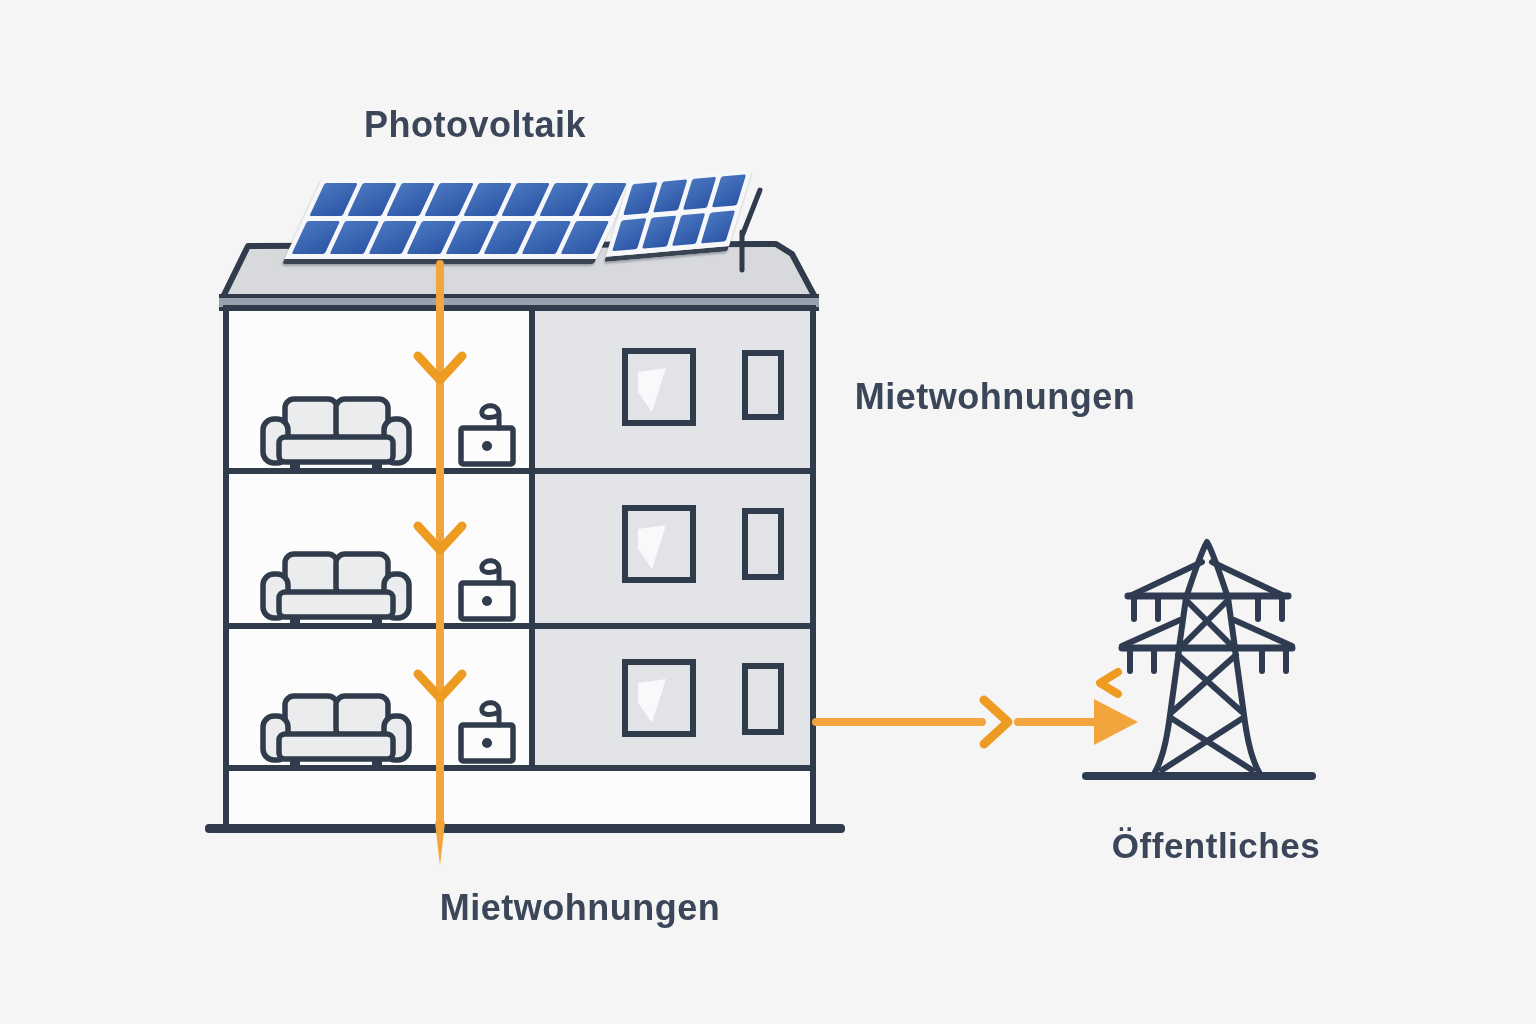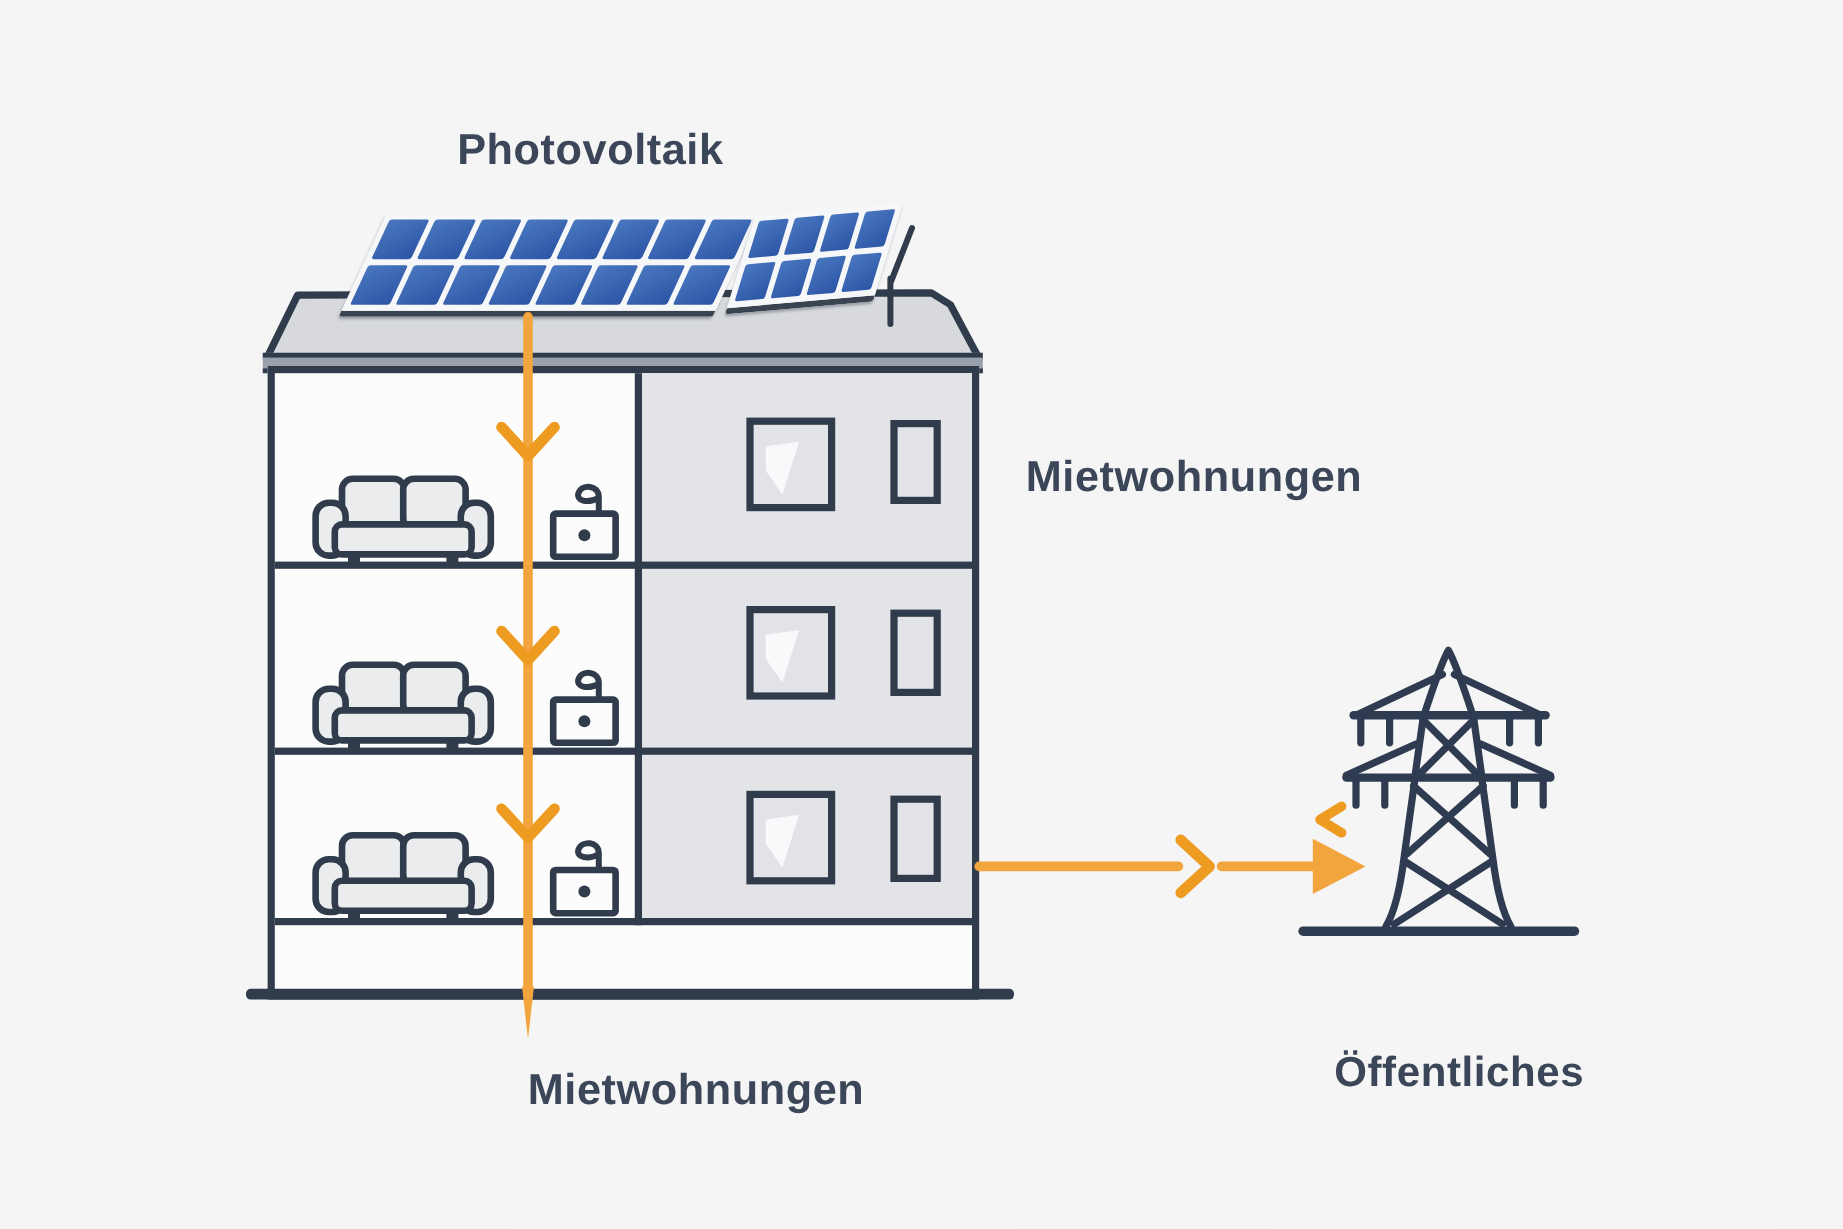--- a/index.html
+++ b/index.html
@@ -67,24 +67,24 @@
   .acc{stroke:var(--accent,#F2A53C); fill:none; stroke-linecap:round; stroke-linejoin:round;}
   .acc-deep{stroke:var(--accent-deep,#EE9B22); fill:none; stroke-linecap:round; stroke-linejoin:round;}
   .acc-fill{fill:var(--accent,#F2A53C); stroke:none;}
   .overlay{position:absolute; left:0; top:0; z-index:5;}
 </style>
 </head>
 <body>
 
 <div class="canvas">
 
-  <div class="label label-lg" style="left:292px; top:104px; width:400px;">Photovoltaik</div>
+  <div class="label label-lg" style="left:275px; top:104px; width:400px;">Photovoltaik</div>
   <div class="label label-lg" style="left:795px; top:376px; width:400px;">Mietwohnungen</div>
   <div class="label label-lg" style="left:380px; top:887px; width:400px;">Mietwohnungen</div>
-  <div class="label label-grid" style="left:1066px; top:820px; width:300px;margin-top:48px;">
+  <div class="label label-grid" style="left:1066px; top:820px; width:300px;">
     <span style="display:block">Öffentliches</span>
   </div>
 
   <svg class="roof-svg" width="620" height="78">
     <polygon points="12,61 38,8 566,6 582,16 606,61" fill="#D7D9DD" stroke="#303B4B" stroke-width="6" stroke-linejoin="round"></polygon>
   </svg>
   <div class="fascia"></div>
 
   <div class="building">
     <div class="facade"></div>

